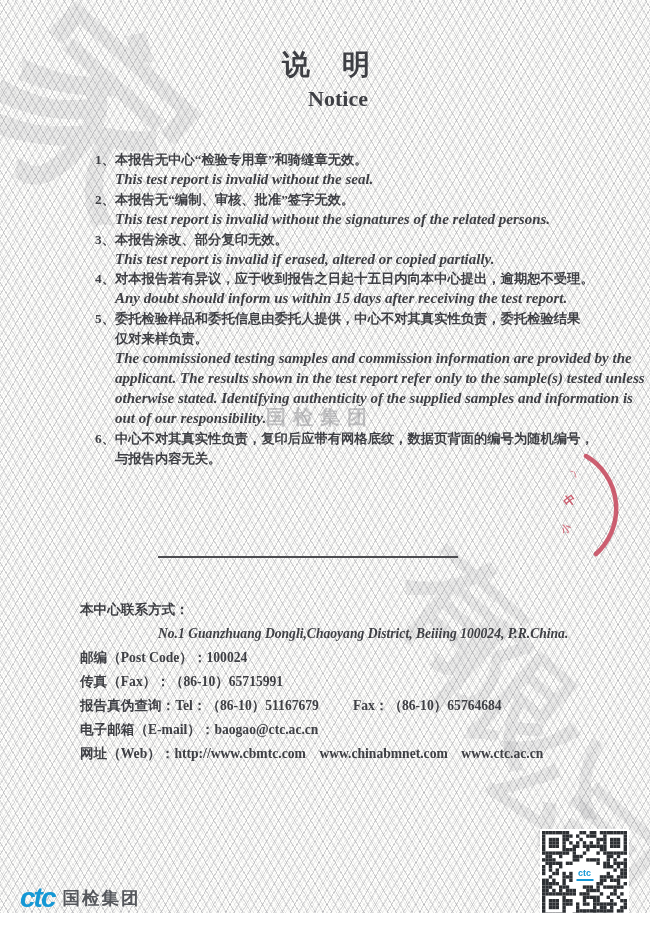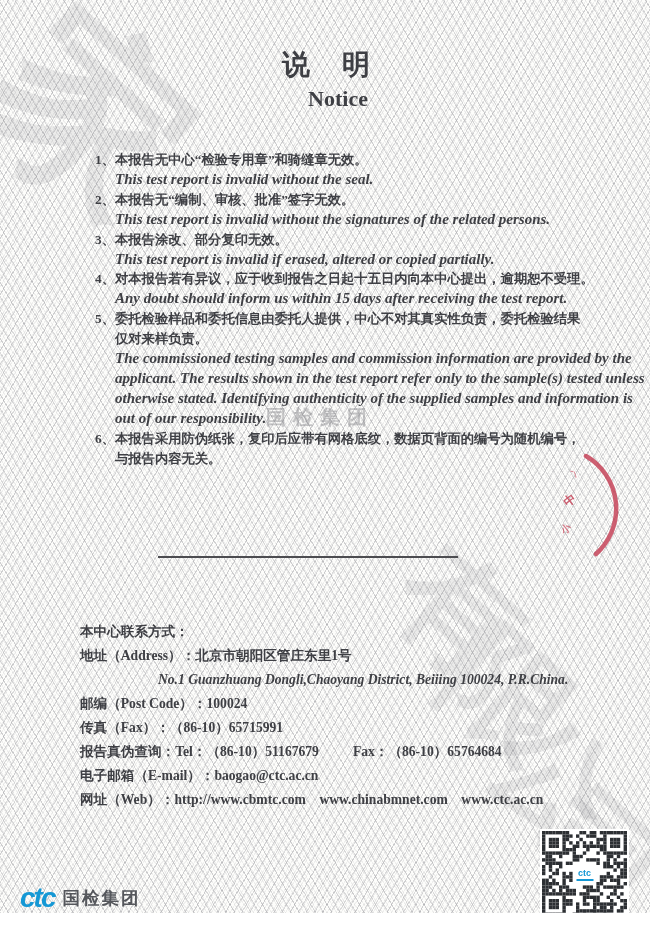--- a/index.html
+++ b/index.html
@@ -35,21 +35,21 @@
       font-size:22px;font-weight:700;padding-left:13px;}
   
   .notes{position:absolute;left:85px;top:140px;width:516px;margin:10px;padding:0;list-style:none;}
   .note{padding-left:20px;}
   .num{display:inline-block;margin-left:-20px;width:20px;font-weight:700;font-size:13.3px;line-height:19.9px;}
   .cn{font-size:13.3px;line-height:19.9px;font-weight:600;white-space:pre;}
   .en{font-size:15px;line-height:19.9px;font-weight:700;font-style:italic;white-space:pre;}
   
   .divider{position:absolute;left:158px;top:556px;width:300px;height:2px;background:#4c4c50;}
   
-  .contact{position:absolute;left:80px;top:620px;font-size:13.6px;line-height:24px;font-weight:700;}
+  .contact{position:absolute;left:80px;top:598px;font-size:13.6px;line-height:24px;font-weight:700;}
   .cline{white-space:pre;}
   .cline.indent{padding-left:78px;font-style:italic;}
   
   .seal{position:absolute;left:540px;top:450px;width:90px;height:115px;pointer-events:none;}
   .seal-mark{position:absolute;color:#c64459;font-weight:700;transform:rotate(-38deg);}
   .sm1{left:24px;top:42px;font-size:12px;opacity:.85;}
   .sm2{left:21px;top:72px;font-size:10px;opacity:.7;}
   .sm3{left:32px;top:16px;font-size:9px;opacity:.6;}
   
   .qr{position:absolute;left:540px;top:829px;background:#fff;padding:2px;line-height:0;}
@@ -95,30 +95,29 @@
     <li class="note"><span class="num">4、</span><span class="cn">对本报告若有异议，应于收到报告之日起十五日内向本中心提出，逾期恕不受理。</span>
       <div class="en">Any doubt should inform us within 15 days after receiving the test report.</div>
     </li>
     <li class="note"><span class="num">5、</span><span class="cn">委托检验样品和委托信息由委托人提供，中心不对其真实性负责，委托检验结果
 仅对来样负责。</span>
       <div class="en">The commissioned testing samples and commission information are provided by the
 applicant. The results shown in the test report refer only to the sample(s) tested unless
 otherwise stated. Identifying authenticity of the supplied samples and information is
 out of our responsibility.</div>
     </li>
-    <li class="note"><span class="num">6、</span><span class="cn">本报告采用防伪纸张，复印后应带有网格底纹，数据页背面的编号为随机编号，
+    <li class="note"><span class="num">6、</span><span class="cn">中心不对其真实性负责，复印后应带有网格底纹，数据页背面的编号为随机编号，
 与报告内容无关。</span>
     </li>
   </ol>
 
   <div class="divider"></div>
 
   <div class="contact">
     <div class="cline">本中心联系方式：</div>
-    <div class="cline">地址（Address）：北京市朝阳区管庄东里1号</div>
     <div class="cline indent">No.1 Guanzhuang Dongli,Chaoyang District, Beiiing 100024, P.R.China.</div>
     <div class="cline">邮编（Post Code）：100024</div>
     <div class="cline">传真（Fax）：（86-10）65715991</div>
     <div class="cline">报告真伪查询：Tel：（86-10）51167679          Fax：（86-10）65764684</div>
     <div class="cline">电子邮箱（E-mail）：baogao@ctc.ac.cn</div>
     <div class="cline">网址（Web）：http://www.cbmtc.com    www.chinabmnet.com    www.ctc.ac.cn</div>
   </div>
 
   <div class="seal">
     <svg width="90" height="115" viewBox="0 0 90 115">

